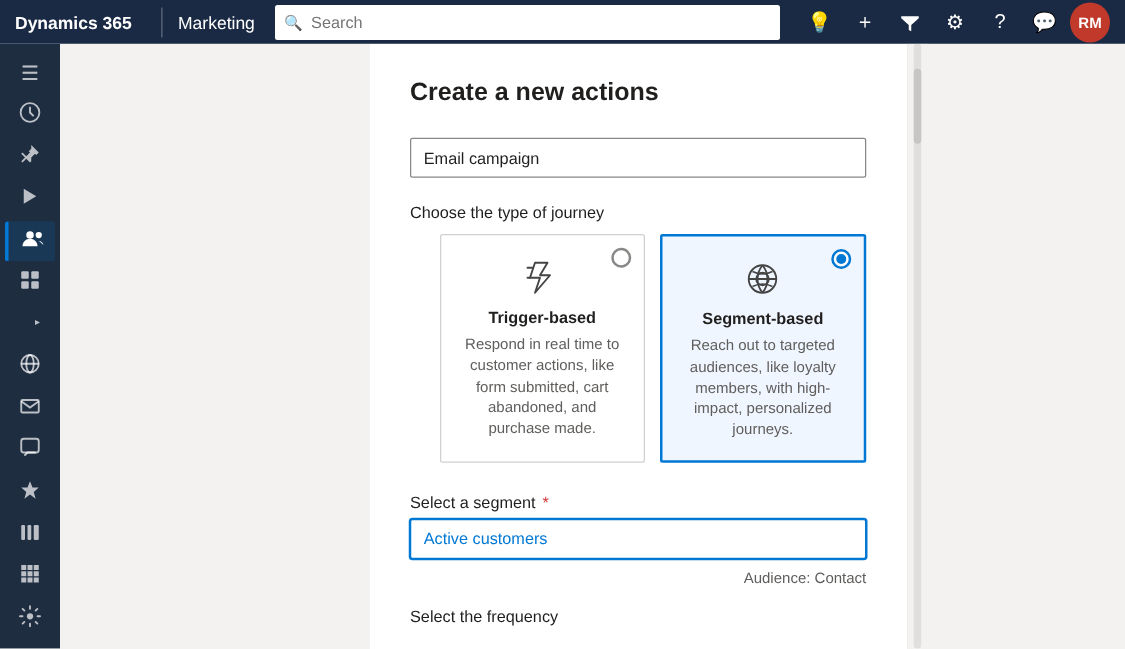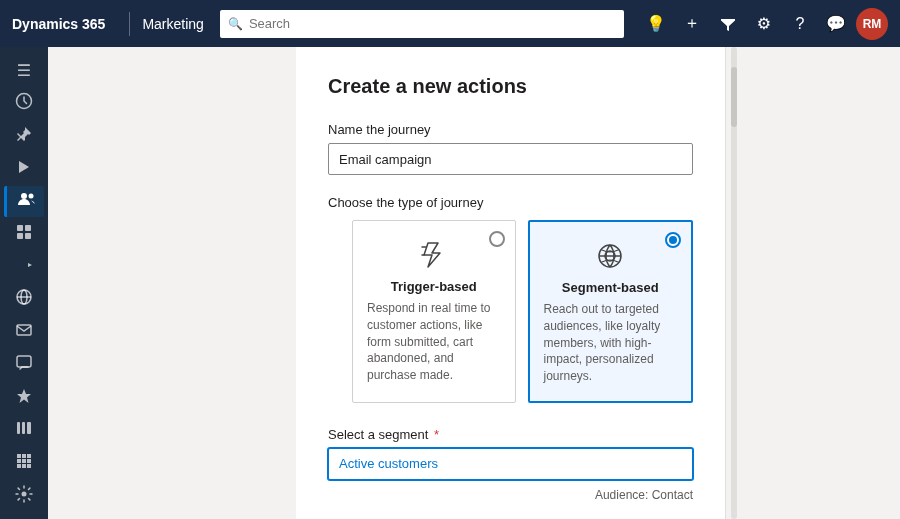--- a/index.html
+++ b/index.html
@@ -1,21 +1,21 @@
 <!DOCTYPE html>
 <html><head>
   <meta charset="utf-8">
   <style>
     * { box-sizing: border-box; margin: 0; padding: 0; }
     body { font-family: 'Segoe UI', sans-serif; font-size: 14px; background: #f3f2f1; display: flex; flex-direction: column; height: 519px; overflow: hidden; }
 
     
     .top-nav {
       background: #1a2a44;
-      height: 47px;
+      height: 35px;
       display: flex;
       align-items: center;
       padding: 0 12px;
       gap: 0;
       flex-shrink: 0;
     }
     .nav-brand {
       display: flex;
       align-items: center;
       gap: 8px;
@@ -220,20 +220,21 @@
     .journey-card-name {
       font-size: 13px;
       font-weight: 600;
       color: #201f1e;
       text-align: center;
       margin-bottom: 6px;
     }
     .journey-card-desc {
       font-size: 12px;
       color: #605e5c;
+      text-align: center;
       line-height: 1.4;
     }
 
     
     .segment-row {
       margin-bottom: 4px;
     }
     .segment-input-wrap {
       position: relative;
       margin-bottom: 8px;
@@ -439,21 +440,20 @@
       </span>
     </div>
   </div>
 
   <div class="left-pad"></div>
 
   <div class="form-panel">
 
     <h1 class="page-title">Create a new actions</h1>
 
-    <div class="field-label">Name the journey</div>
     <input type="text" class="text-input" value="Email campaign" placeholder="Email campaign" style="">
 
     <div class="section-label">Choose the type of journey</div>
 
     <div class="journey-type-cards">
 
       <div class="journey-card">
         <div class="journey-card-radio"></div>
         <div class="journey-card-icon">
           <svg width="36" height="36" viewBox="0 0 36 36" fill="none">

